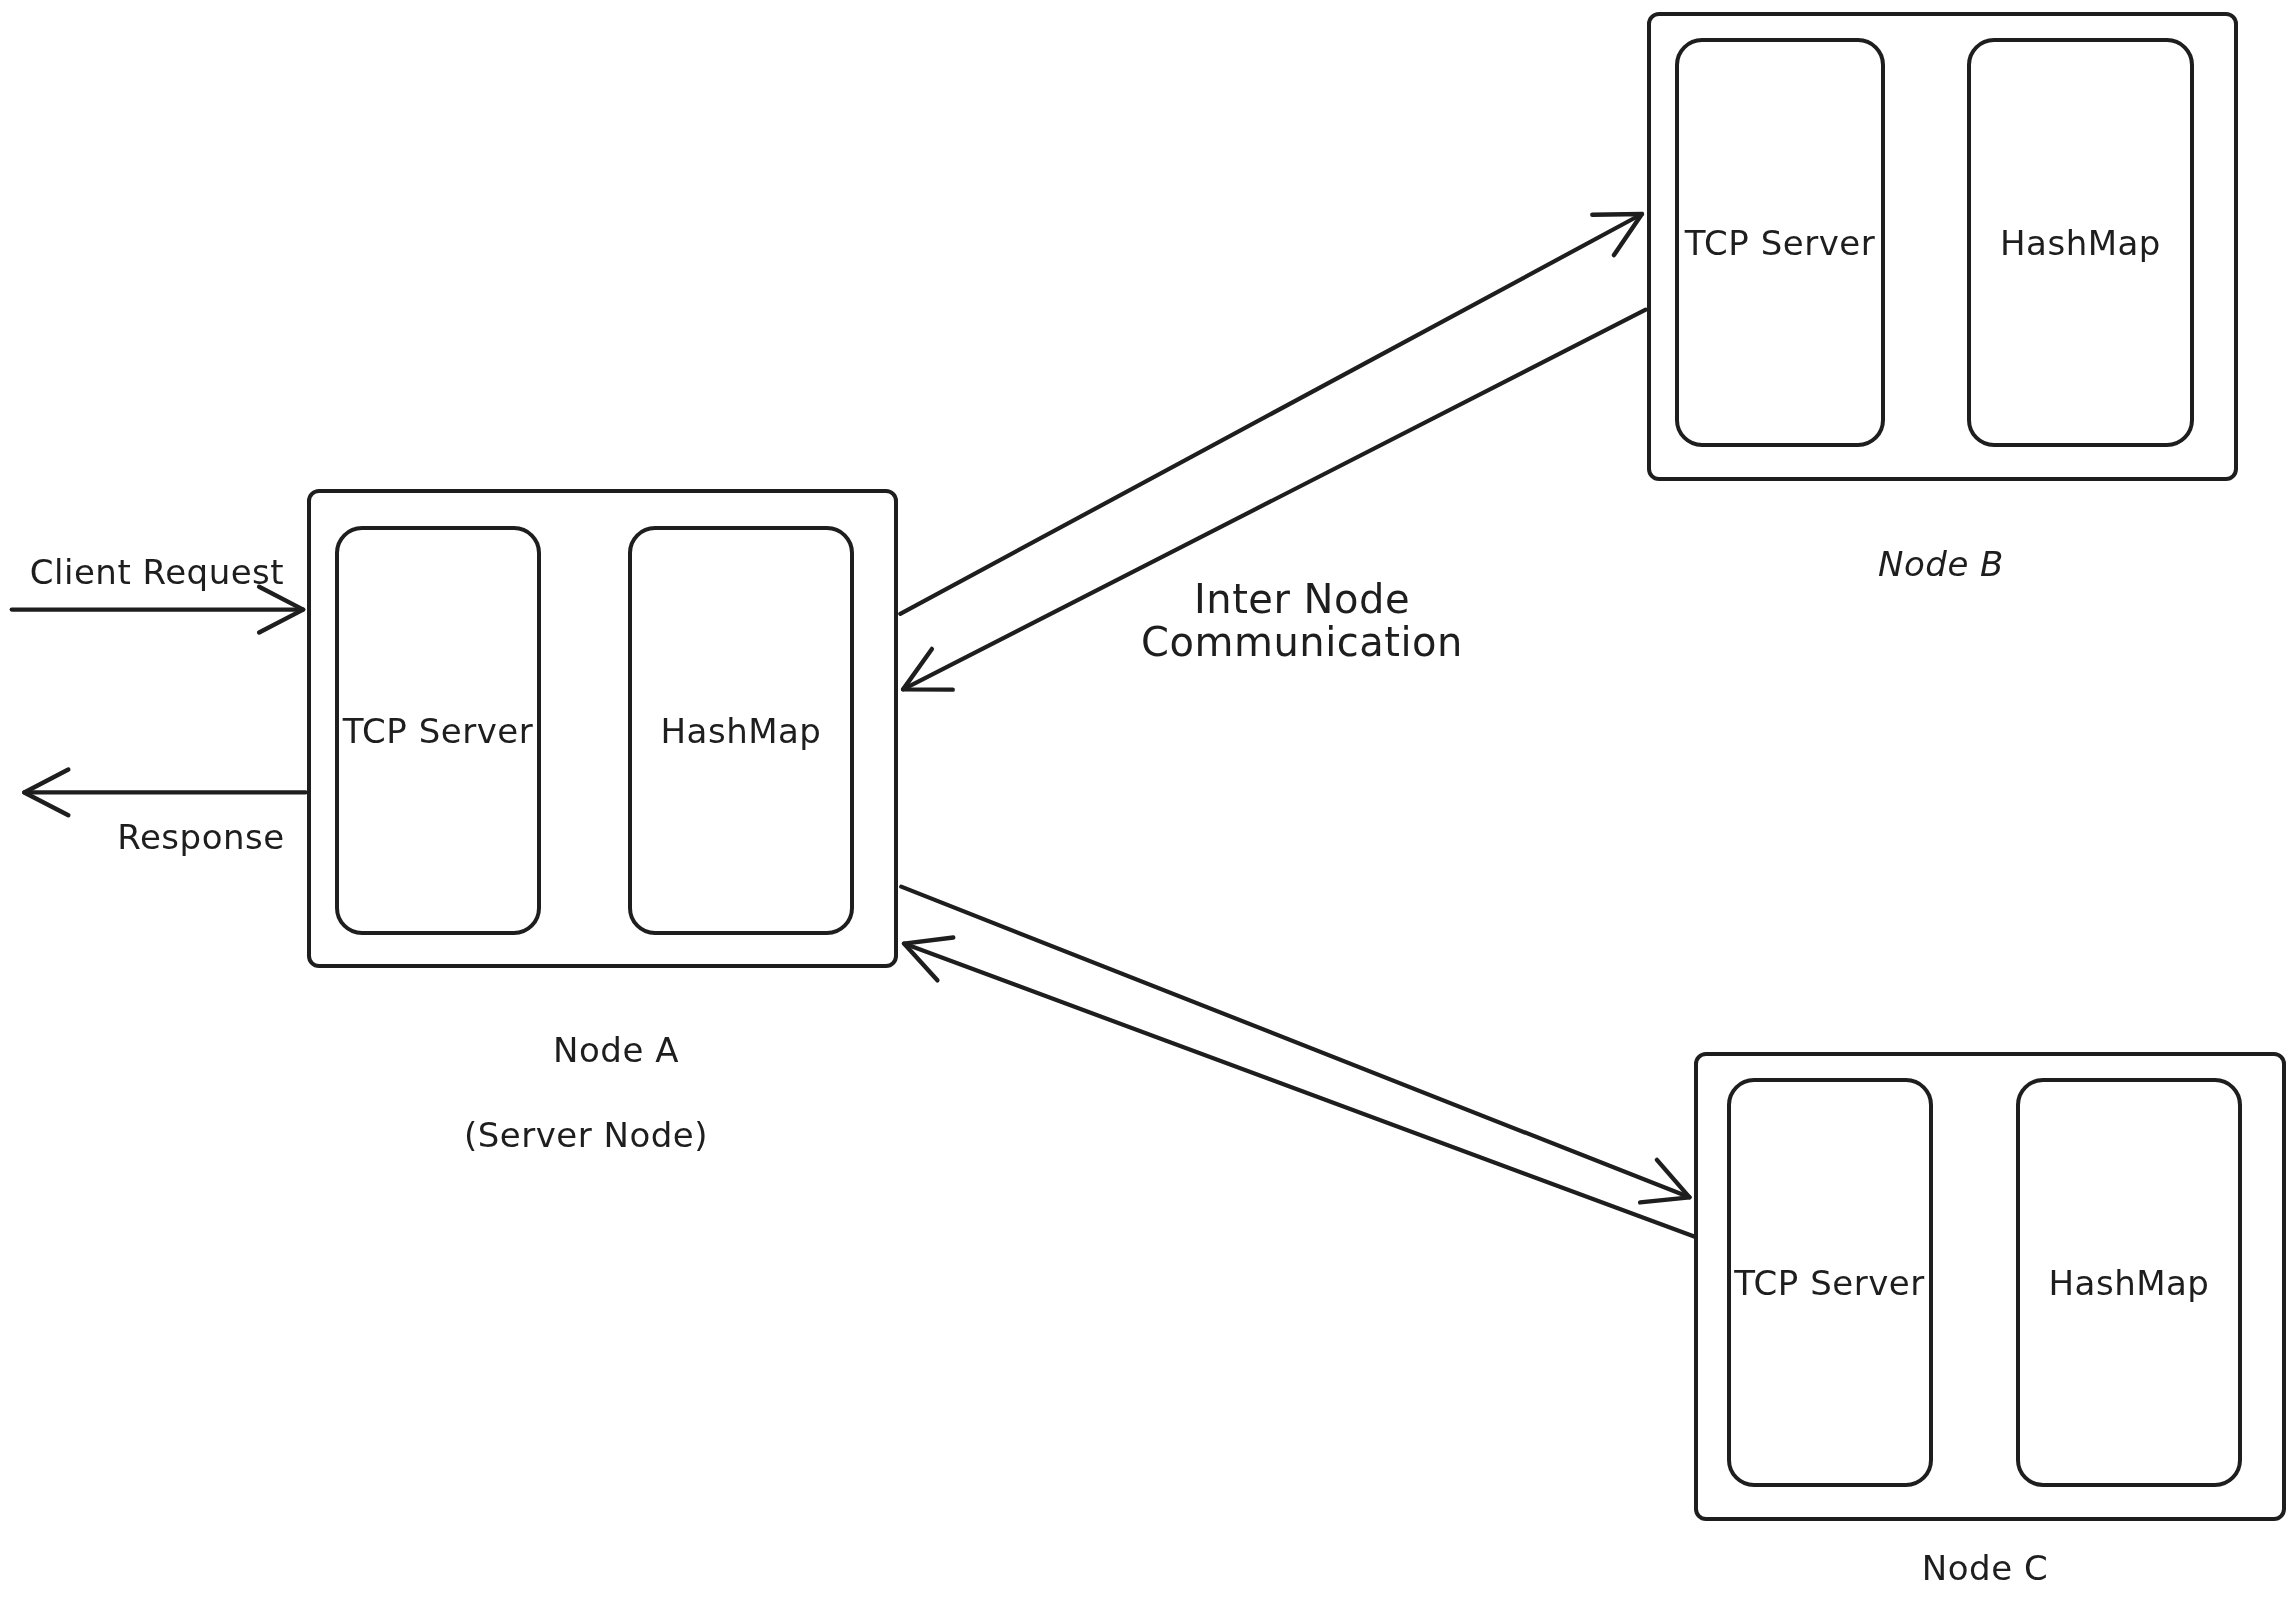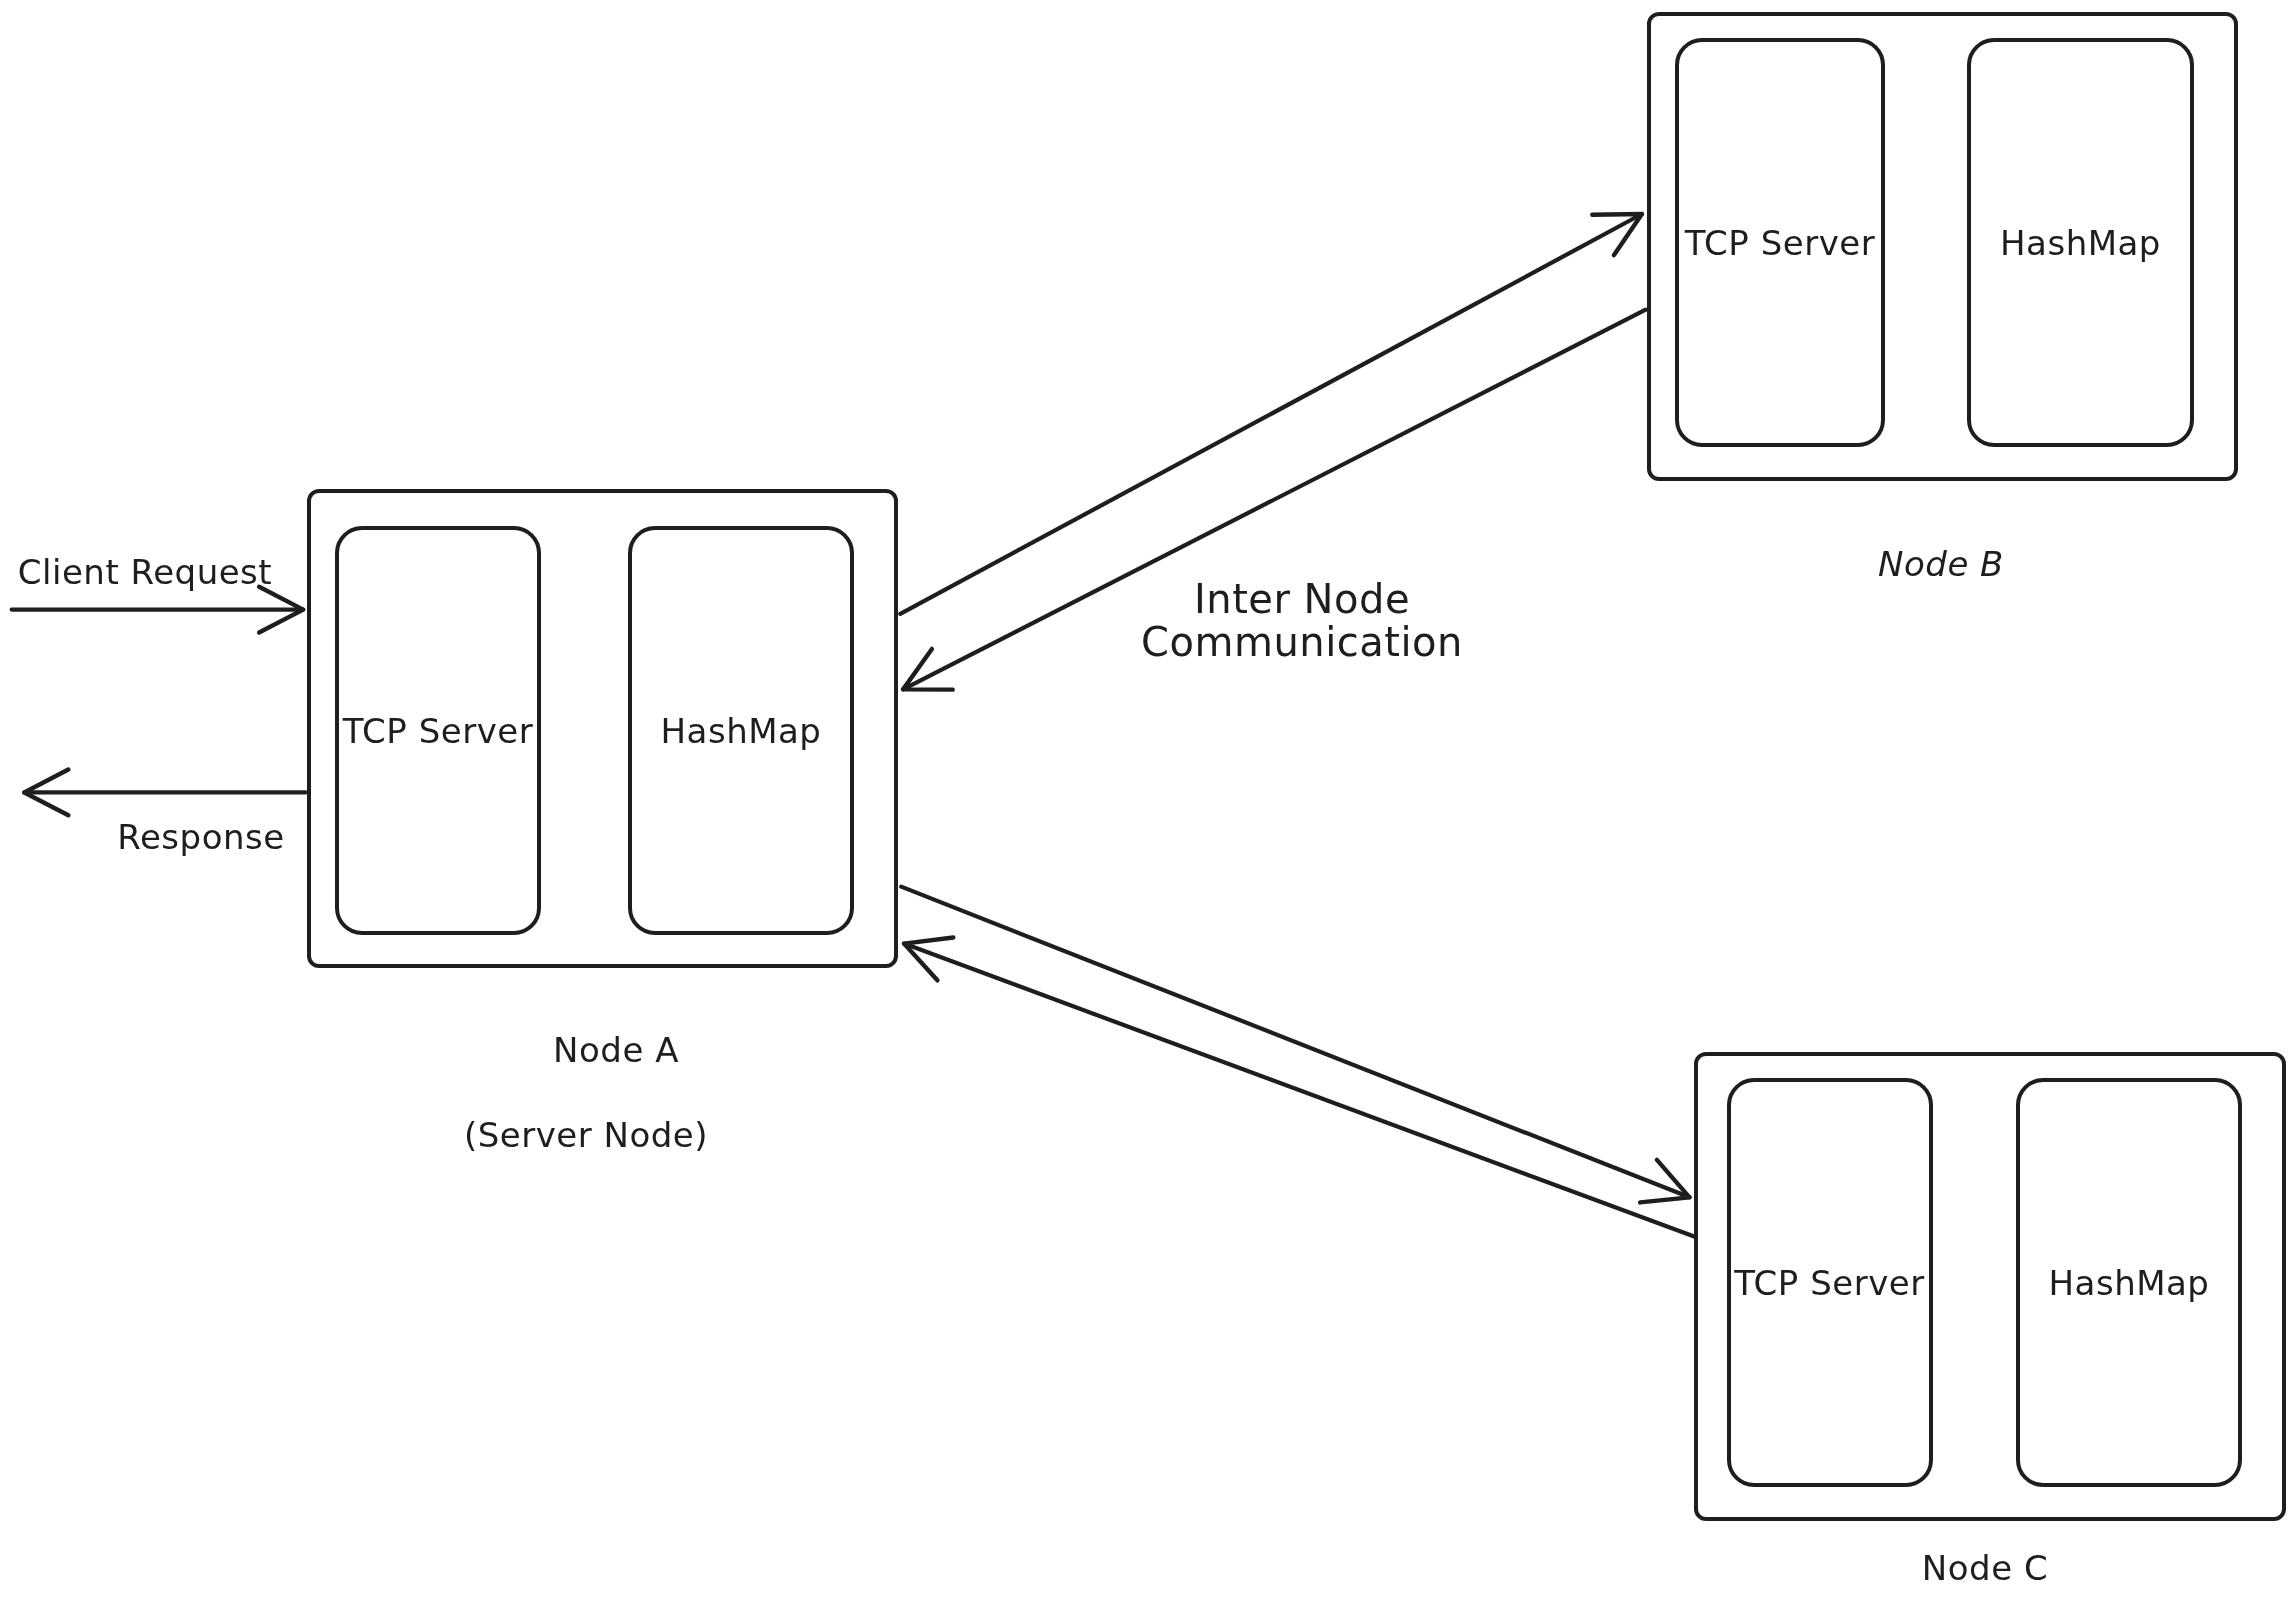--- a/index.html
+++ b/index.html
@@ -105,21 +105,21 @@
   <div class="node" style="left:1694px; top:1052px; width:592px; height:469px;">
     <div class="inner-box" style="left:28.5px; top:22.4px; width:206px; height:409px;">
       <span class="comp-label">TCP Server</span>
     </div>
     <div class="inner-box" style="left:318px; top:22.4px; width:226px; height:409px;">
       <span class="comp-label">HashMap</span>
     </div>
   </div>
   <div class="label" style="left:1985px; top:1568px;">Node C</div>
 
-  <div class="label" style="left:145px; top:572px;">Client Request</div>
+  <div class="label" style="left:157px; top:572px;">Client Request</div>
   <div class="label" style="left:177px; top:837px;margin-left:24px;">Response</div>
 
   <div class="label-2line" style="left:1302px; top:621px;">
     <div>Inter Node</div>
     <div>Communication</div>
   </div>
 
 </div>
 
 

